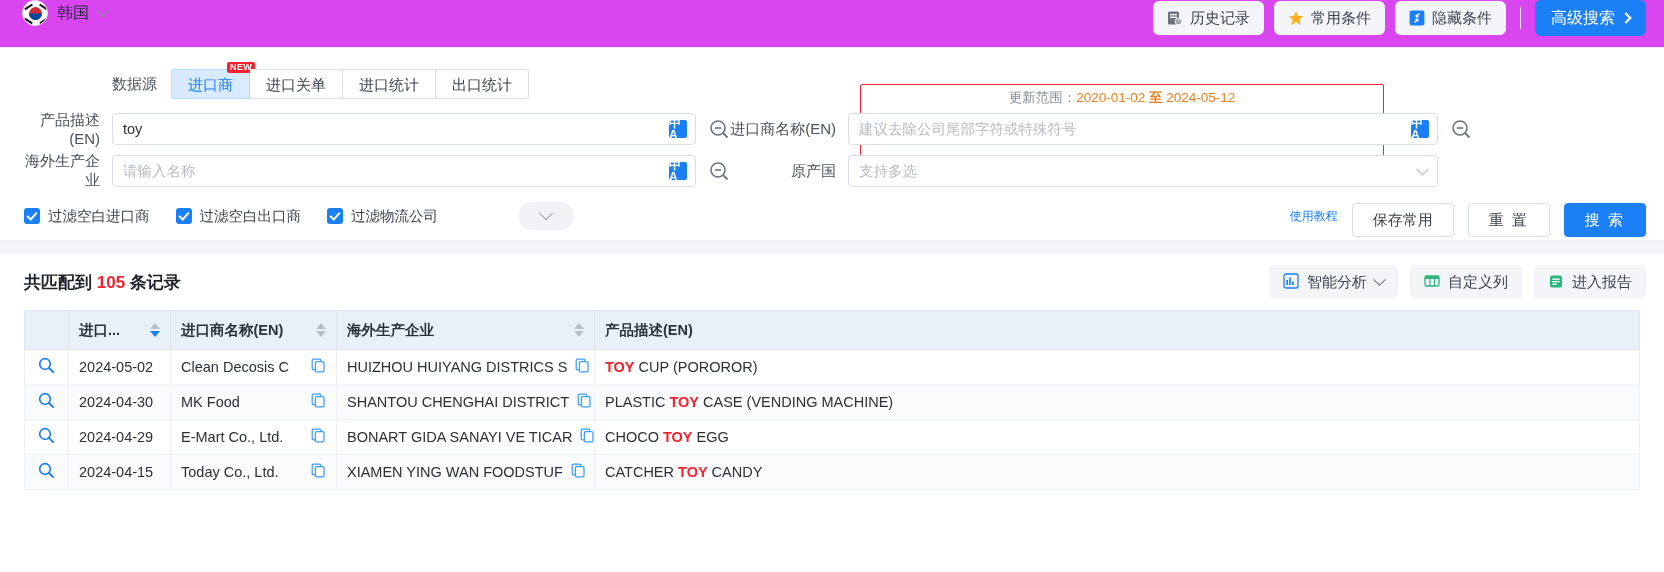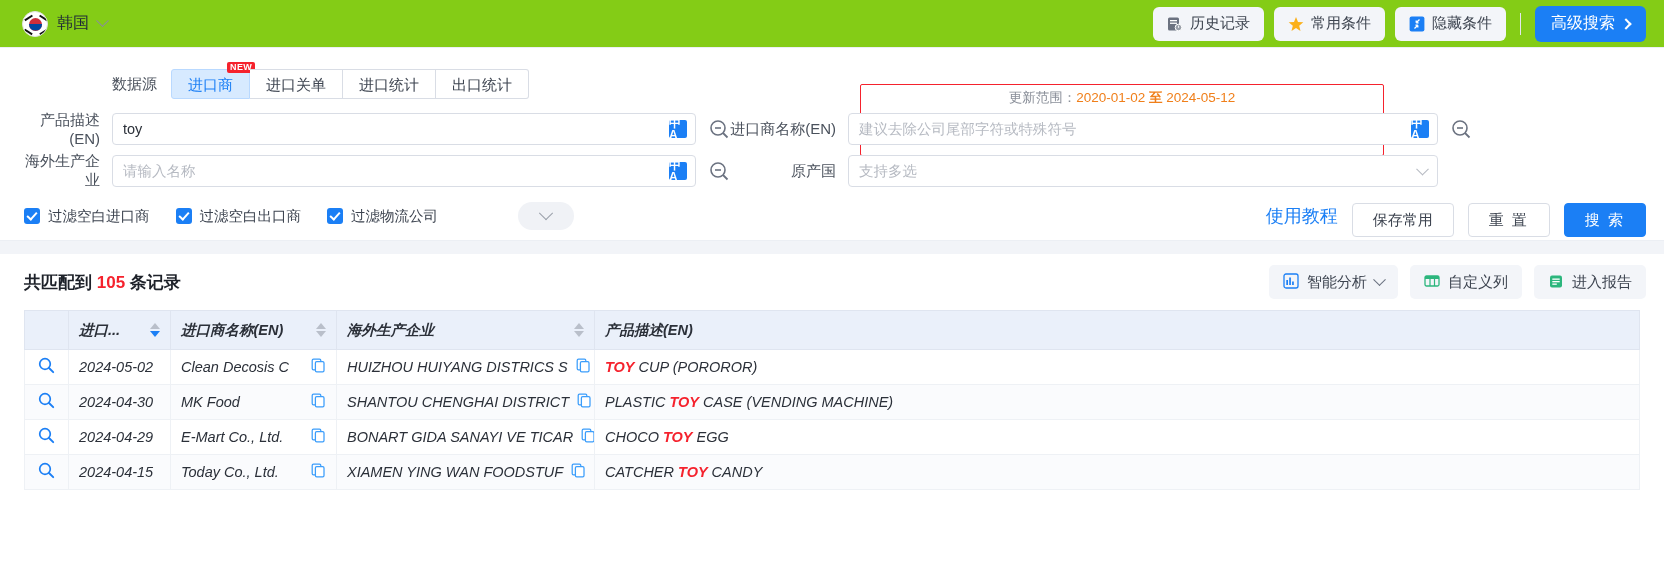--- a/index.html
+++ b/index.html
@@ -9,23 +9,23 @@
     background: #ffffff;
     font-family: "Liberation Sans", "DejaVu Sans", sans-serif;
     font-size: 14px;
     color: #333;
     overflow: hidden;
   }
   .page { position: relative; width: 1664px; height: 572px; background:#fff; }
 
   
   .topbar {
-    height: 48px; display: flex; align-items: center;
+    height: 48px; display: flex; align-items: flex-start;
     padding: 0 18px 0 22px; border-bottom: 1px solid #eceff4;
-    background: #84cc16;
+    background: #d946ef;
   }
   .country { display:flex; align-items:center; gap:9px; }
   .flag {
     width: 26px; height: 26px; border-radius: 50%;
     background: #fff; position: relative; overflow: hidden;
     border: 1px solid #e2e2e2; flex: none;
   }
   .flag .taeguk-r, .flag .taeguk-b {
     position:absolute; width:13px; height:13px; border-radius:50%;
   }
@@ -150,21 +150,21 @@
   .expand-btn {
     width:56px; height:28px; border-radius:14px; background:#f0f2f6;
     display:flex; align-items:center; justify-content:center; cursor:pointer;
     margin-left:54px;
   }
   .expand-btn .c {
     width:10px; height:10px; border-right:1.8px solid #9aa0aa;
     border-bottom:1.8px solid #9aa0aa; transform: rotate(45deg) translate(-2px,-2px);
   }
   .cb-actions { margin-left:auto; display:flex; align-items:center; gap:14px; }
-  .link { color:#1b7ff5; font-size:18px; cursor:pointer; }
+  .link { color:#1b7ff5; font-size:12px; cursor:pointer; }
   .btn {
     height:34px; padding:0 20px; border:1px solid #d9dde5; border-radius:4px;
     background:#fff; color:#3d4450; font-size:15px; display:flex;
     align-items:center; justify-content:center; cursor:pointer; white-space:nowrap;margin-top:8px;
   }
   .btn.primary { background:#1b7ff5; border-color:#1b7ff5; color:#fff; letter-spacing:2px; }
   .btn.space { letter-spacing:2px; }
 
   .gap-band { height:14px; background:#f2f4f8; border-top:1px solid #eceff4; }
 
@@ -177,21 +177,21 @@
     height:34px; display:flex; align-items:center; gap:8px; padding:0 14px;
     background:#f3f5f9; border-radius:5px; font-size:15px; color:#3d4450;
     cursor:pointer; white-space:nowrap;
   }
   .rbtn .cv {
     width:9px; height:9px; border-right:1.5px solid #6b7280;
     border-bottom:1.5px solid #6b7280; transform: rotate(45deg) translate(-2px,-2px);
   }
 
   
-  table.grid { width: 1616px; margin: 0 24px; border-collapse: collapse; table-layout: fixed; font-style: italic; }
+  table.grid { width: 1616px; margin: 0 24px; border-collapse: collapse; table-layout: fixed; }
   table.grid th {
     background:#eaf0fa; height:39px; font-size:14.5px; font-weight:bold;
     color:#2b3039; text-align:left; padding: 0 10px;
     border-right:1px solid #dfe5f0; border-top:1px solid #dfe5f0;
     border-bottom:1px solid #dfe5f0;
   }
   table.grid th:first-child { border-left:1px solid #dfe5f0; }
   table.grid td {
     height:35px; font-size:14.5px; color:#2b3039; padding:0 10px;
     border-bottom:1px solid #eef1f5; border-right:1px solid #eef1f5;

